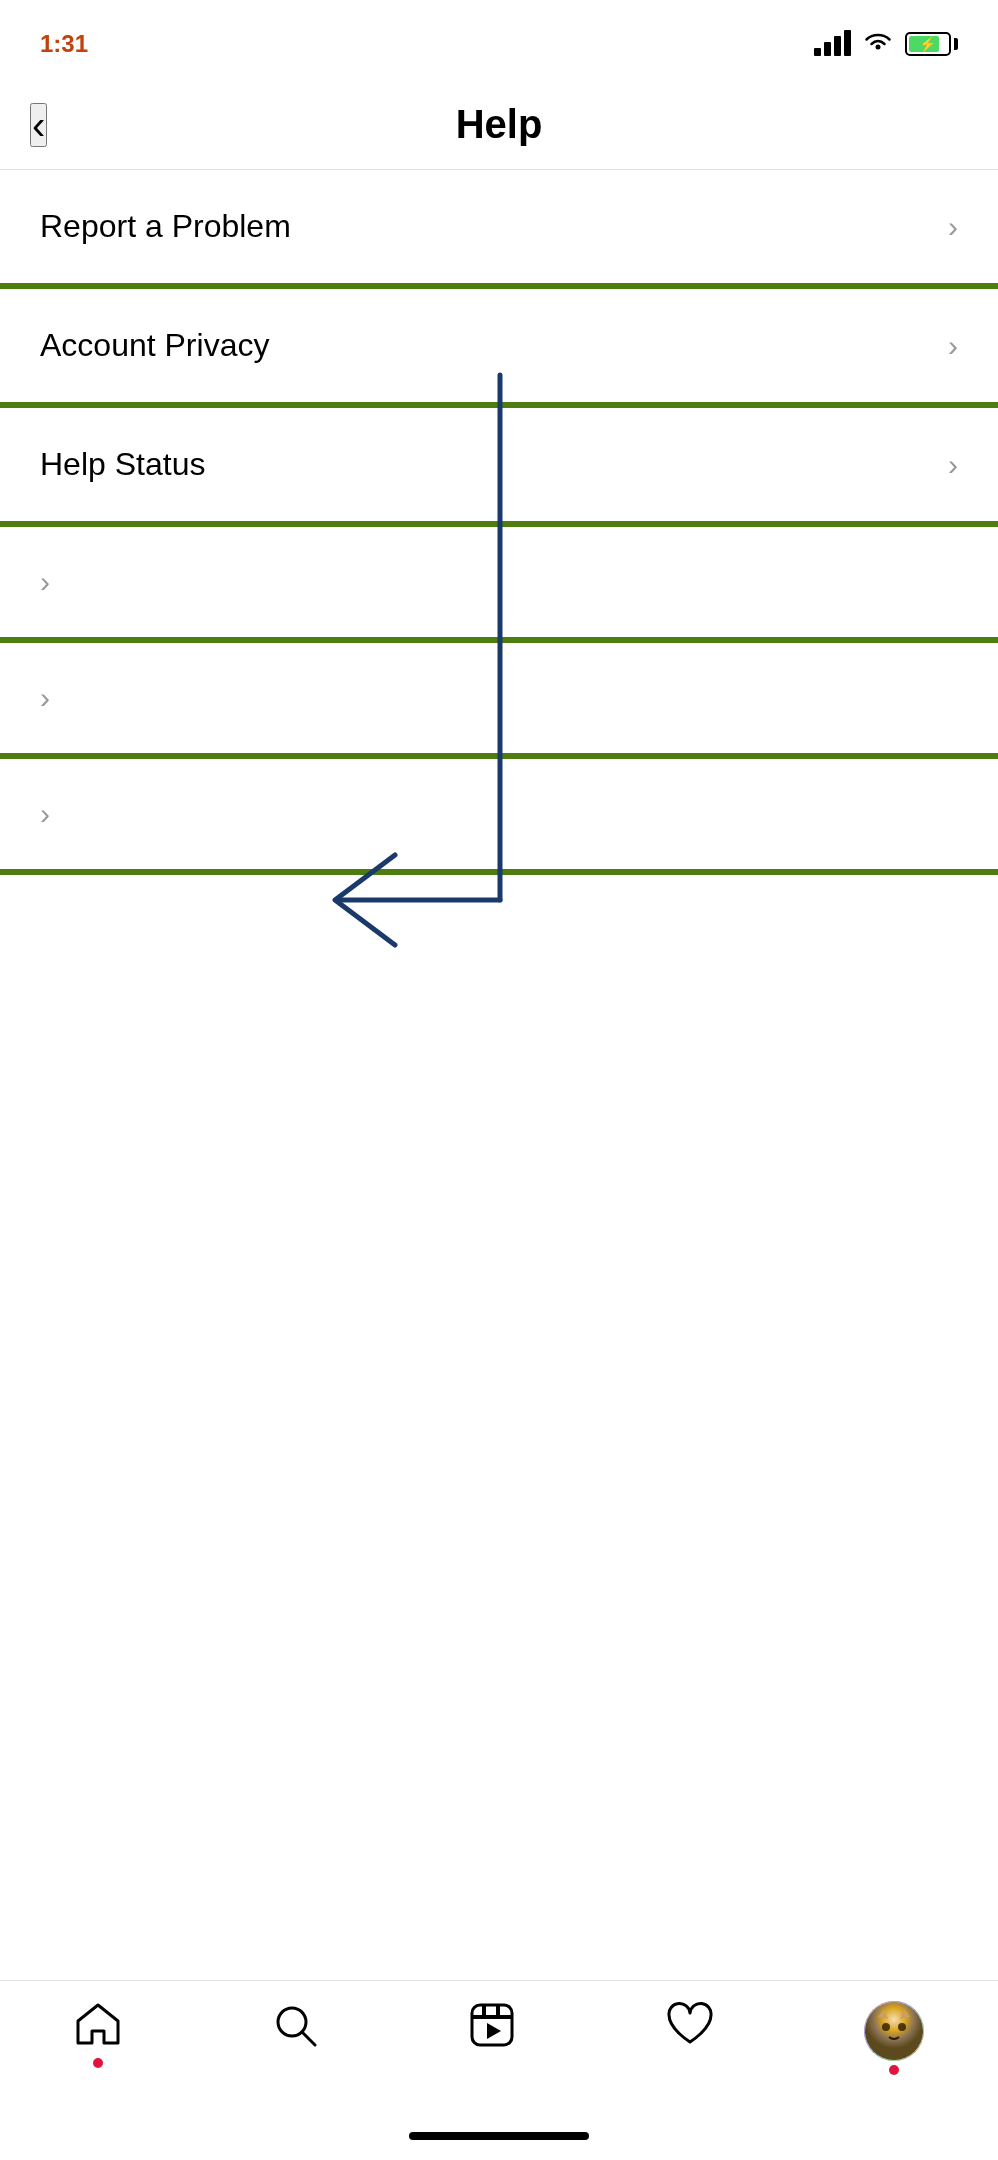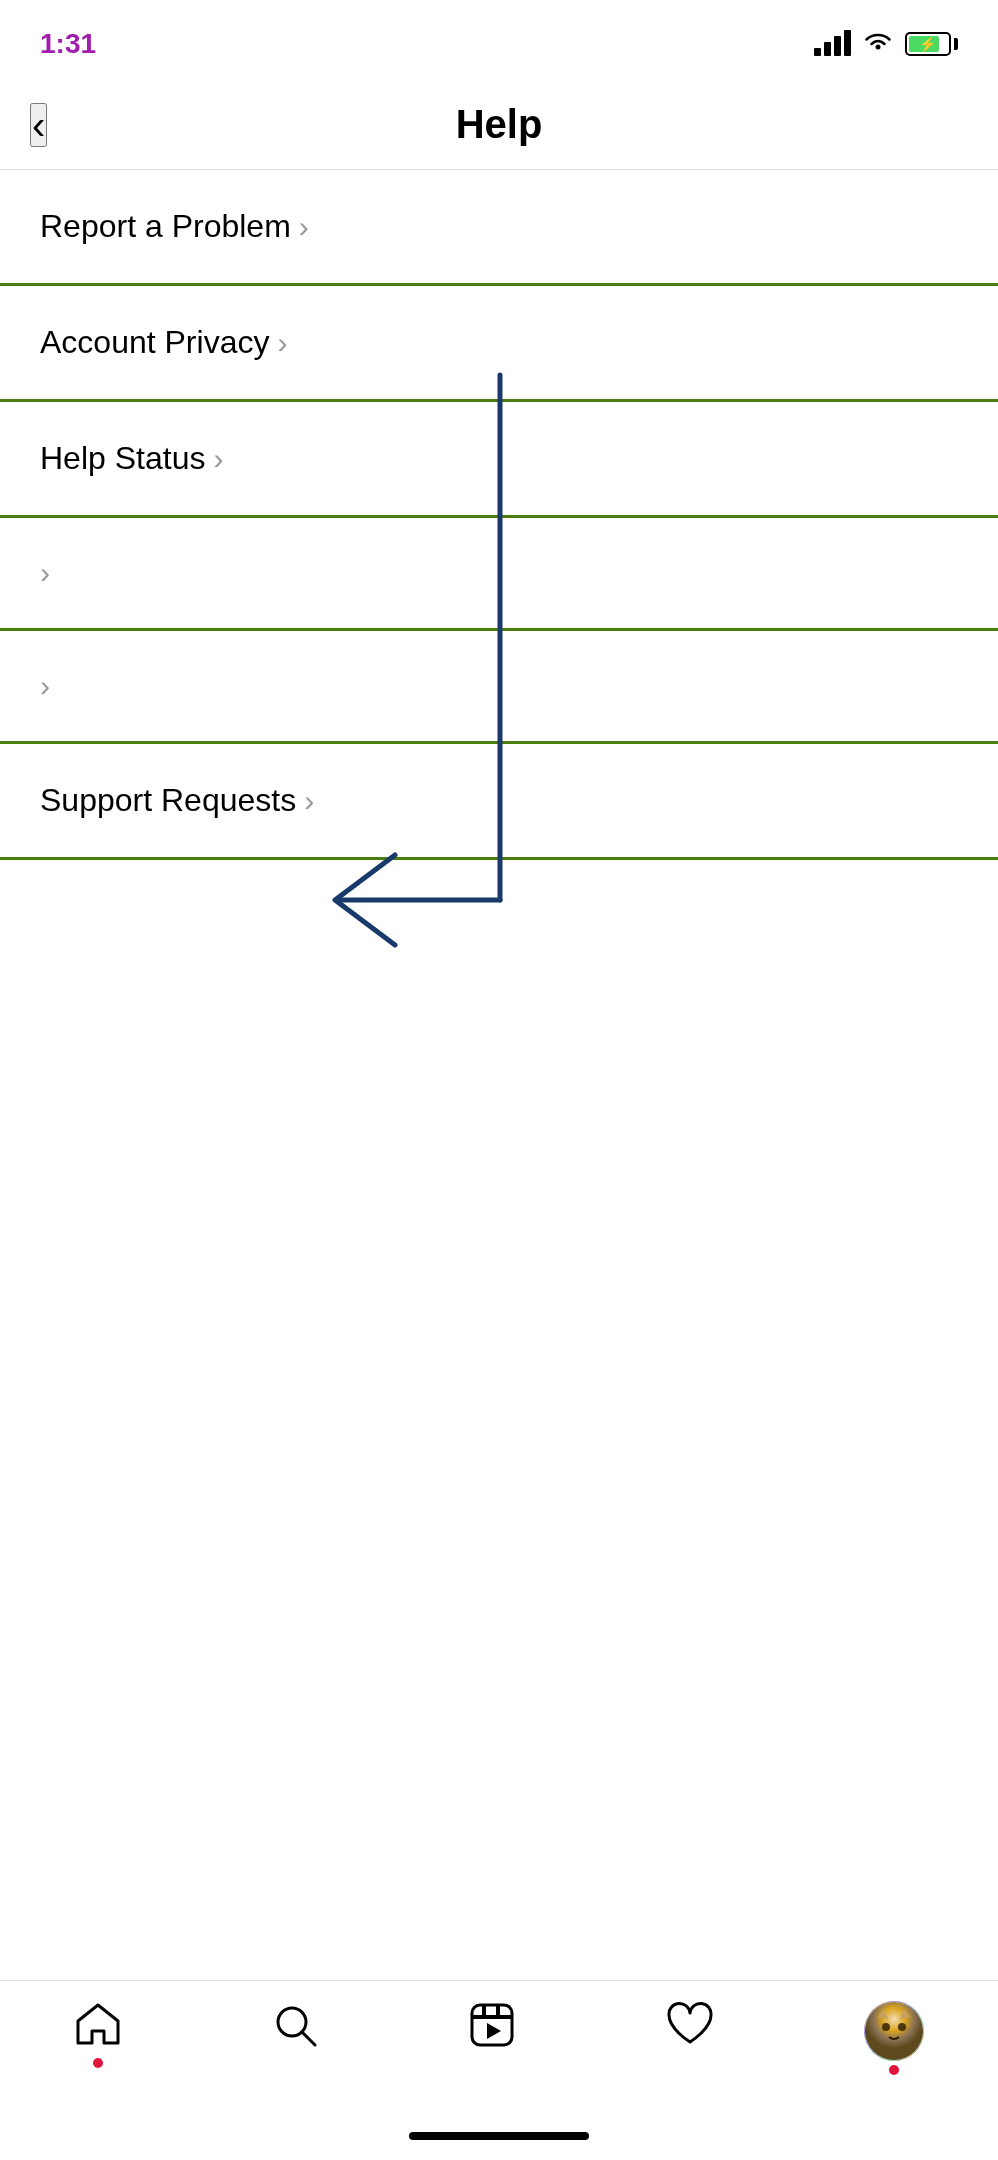--- a/index.html
+++ b/index.html
@@ -21,23 +21,23 @@
     
     .status-bar {
       display: flex;
       justify-content: space-between;
       align-items: center;
       padding: 18px 40px 10px 40px;
       height: 80px;
     }
 
     .status-time {
-      font-size: 28px;
+      font-size: 24px;
       font-weight: 600;
-      color: #a21caf;
+      color: #c2410c;
     }
 
     .status-icons {
       display: flex;
       align-items: center;
       gap: 12px;
     }
 
     .signal-bars {
       display: flex;
@@ -126,24 +126,24 @@
     }
 
     
     .menu-list {
       list-style: none;
     }
 
     .menu-item {
       display: flex;
       align-items: center;
+      justify-content: space-between;
       padding: 38px 40px;
-      border-bottom: 3px solid #4d7c0f;
+      border-bottom: 6px solid #4d7c0f;
       cursor: pointer;
-      gap: 8px;
     }
 
     .menu-item-label {
       font-size: 32px;
       color: #000;
       font-weight: 400;
     }
 
     .chevron-icon {
       font-size: 30px;
@@ -272,21 +272,20 @@
     <span class="menu-item-label">Help Status</span>
     <span class="chevron-icon">›</span>
   </li>
   <li class="menu-item">
     <span class="chevron-icon">›</span>
   </li>
   <li class="menu-item">
     <span class="chevron-icon">›</span>
   </li>
   <li class="menu-item">
-    <span class="menu-item-label">Support Requests</span>
     <span class="chevron-icon">›</span>
   </li>
 </ul>
 
 <svg class="annotation-overlay" viewBox="0 0 998 2160" xmlns="http://www.w3.org/2000/svg">
 
   <line x1="500" y1="375" x2="500" y2="900" stroke="#1a3a6b" stroke-width="5" stroke-linecap="round"></line>
 
   <line x1="500" y1="900" x2="340" y2="900" stroke="#1a3a6b" stroke-width="5" stroke-linecap="round"></line>
 

